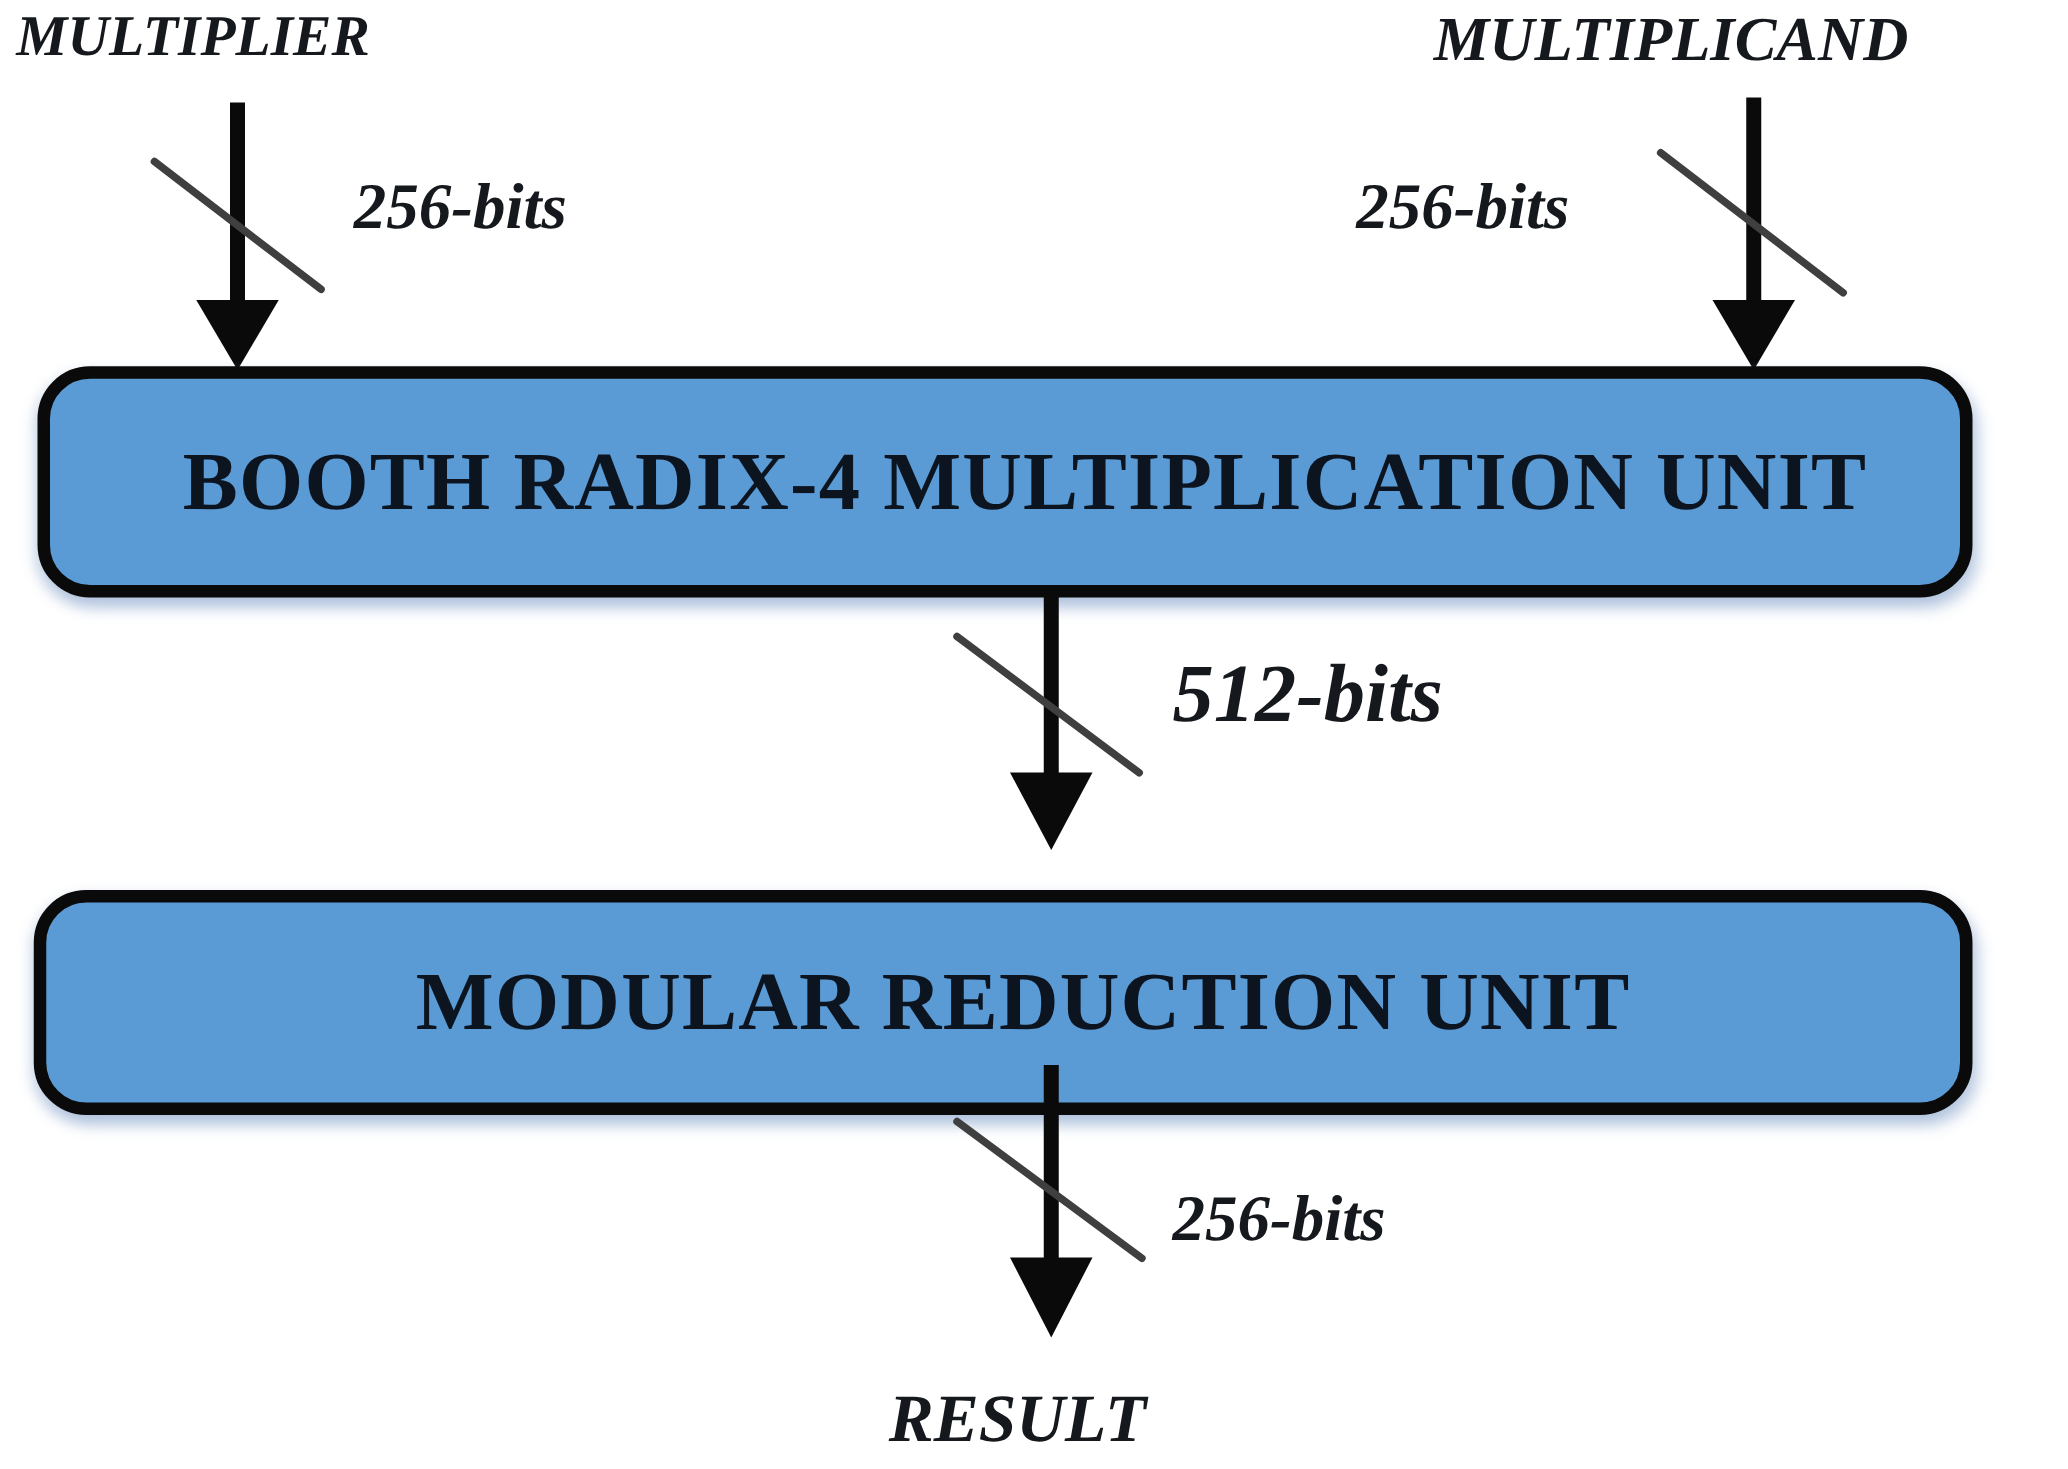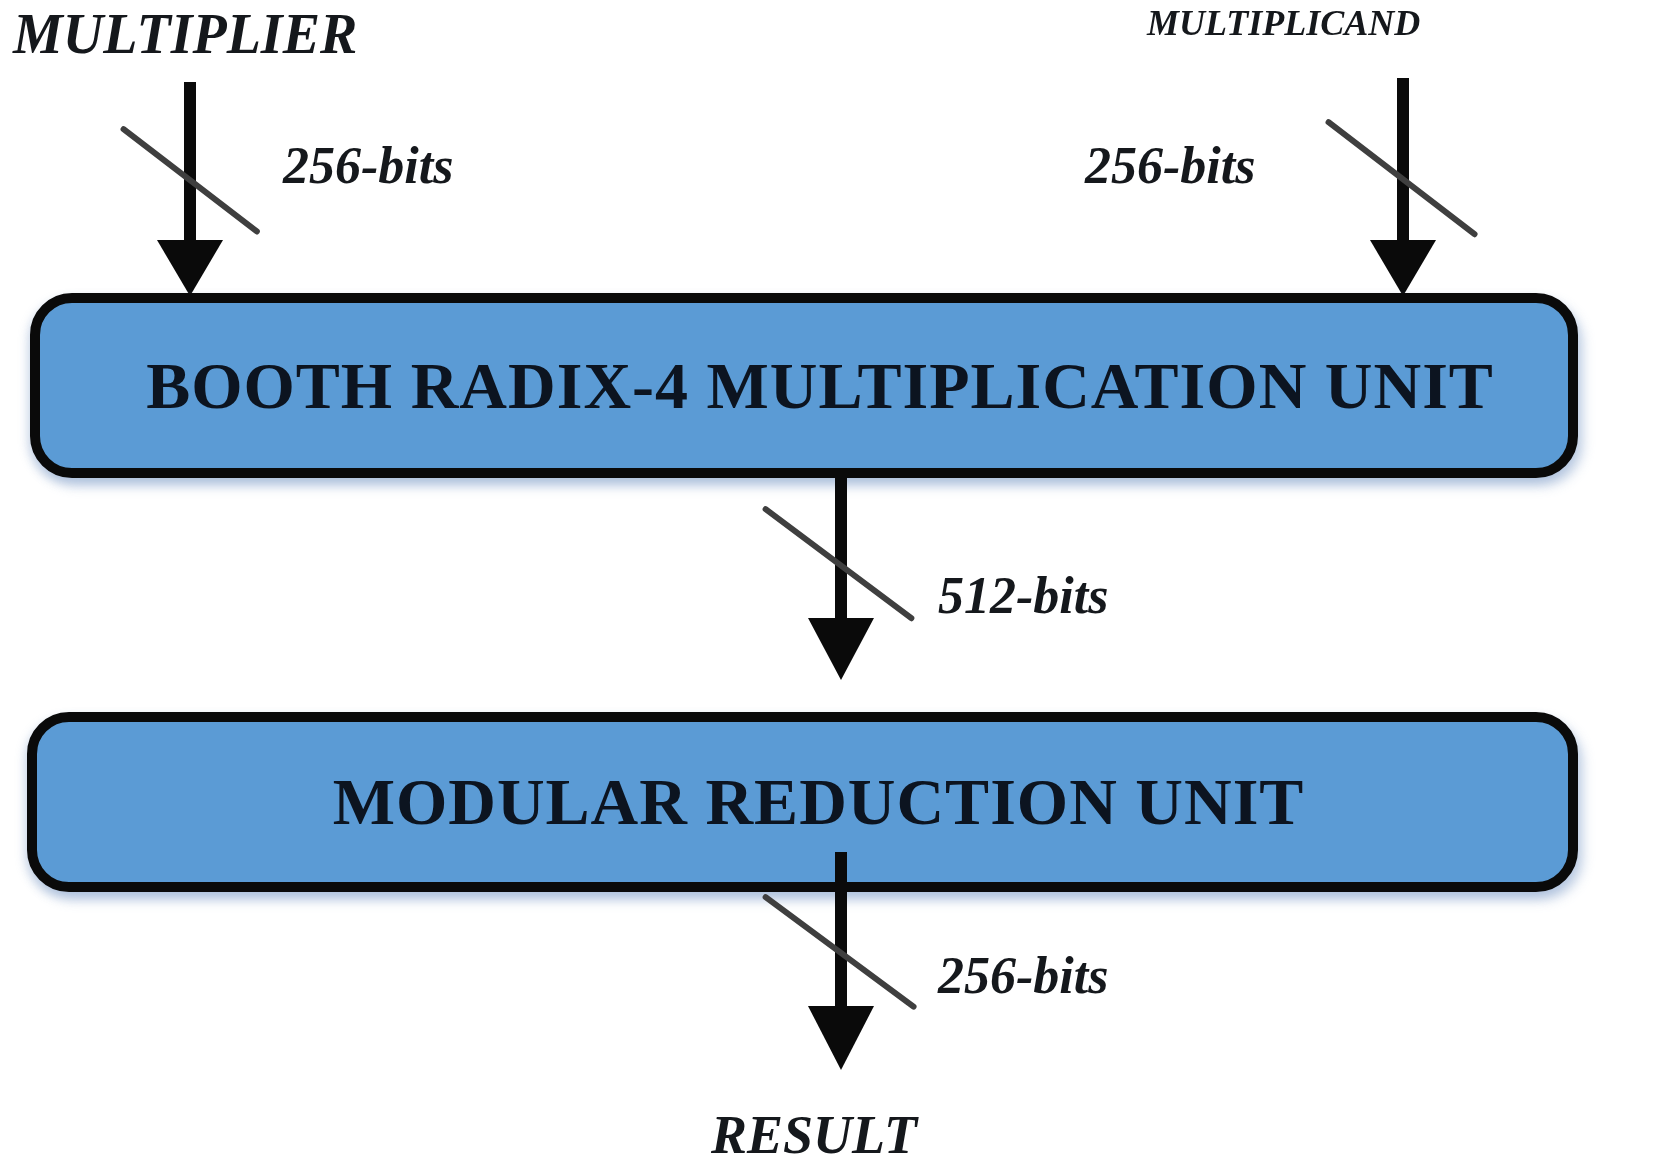--- a/index.html
+++ b/index.html
@@ -31,25 +31,25 @@
   }
   #unit-booth{left:30px;top:293px;width:1548px;height:185px;}
   #unit-modred{left:27px;top:680px;width:1551px;height:180px;margin-top:32px;}
 
   
   .lbl{
     position:absolute;
     font-weight:bold;font-style:italic;
     color:#15181c;white-space:nowrap;
   }
-  #lbl-multiplier   {left:13px;  top:2px;   font-size:56px;}
-  #lbl-multiplicand {left:1147px;top:2px;   font-size:36px;}
+  #lbl-multiplier   {left:13px;  top:2px;   font-size:46px;}
+  #lbl-multiplicand {left:1147px;top:2px;   font-size:50px;}
   #lbl-bus-left     {left:283px; top:136px; font-size:52px;}
   #lbl-bus-right    {left:1085px;top:136px; font-size:52px;}
-  #lbl-bus-mid      {left:938px; top:518px; font-size:52px;margin-top:48px;}
+  #lbl-bus-mid      {left:938px; top:518px; font-size:66px;}
   #lbl-bus-out      {left:938px; top:946px; font-size:52px;}
   #lbl-result       {left:711px; top:1104px;font-size:54px;width:250px;text-align:left;}
 
   
   .arrow-line{position:absolute;width:12px;background:#0a0a0a;}
   .arrow-head{
     position:absolute;width:0;height:0;
     border-left:33px solid transparent;
     border-right:33px solid transparent;
   }

